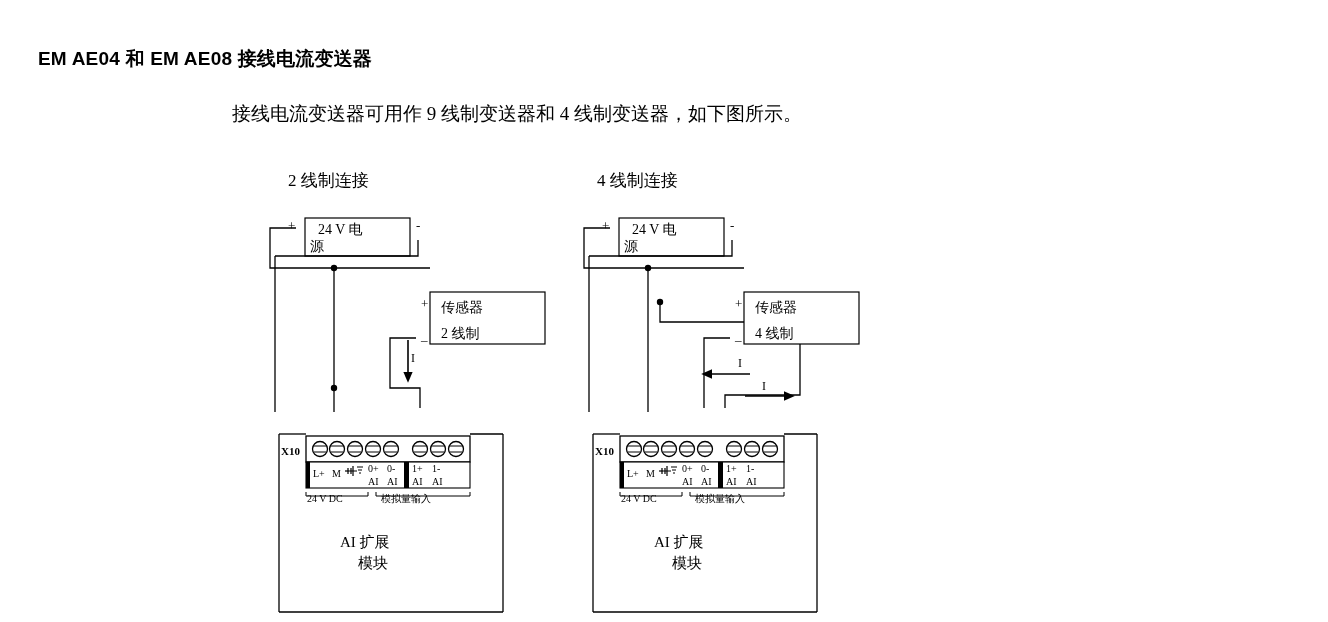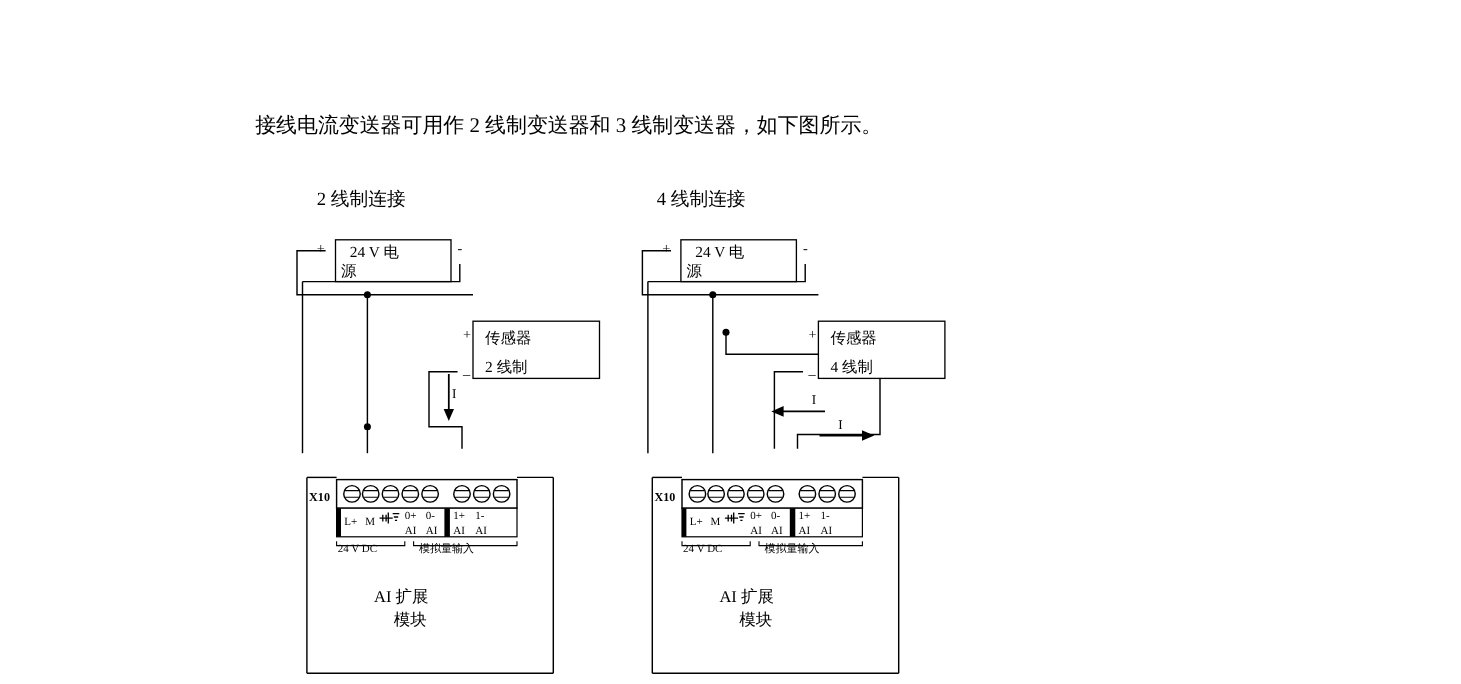--- a/index.html
+++ b/index.html
@@ -55,21 +55,22 @@
   .lbl-tiny { font-size: 10px; }
   .lbl-term { font-size: 11px; }
   .lbl-mod { font-size: 15px; }
   .sign { font-size: 13px; }
 </style>
 </head>
 <body>
 
 <div class="page">
 
-  <div class="body-text">接线电流变送器可用作 2 线制变送器和 3 线制变送器，如下图所示。</div>
+  <div class="heading">EM AE04 和 EM AE08 接线电流变送器</div>
+  <div class="body-text">接线电流变送器可用作 9 线制变送器和 4 线制变送器，如下图所示。</div>
 
   <div class="figure">
     <svg width="1328" height="472" viewBox="0 0 1328 472">
       <defs>
         <marker id="arrHead" markerWidth="8" markerHeight="8" refX="4" refY="4" orient="auto">
           <path d="M0,1 L7,4 L0,7 z" fill="#000"></path>
         </marker>
       </defs>
 
       <g>

